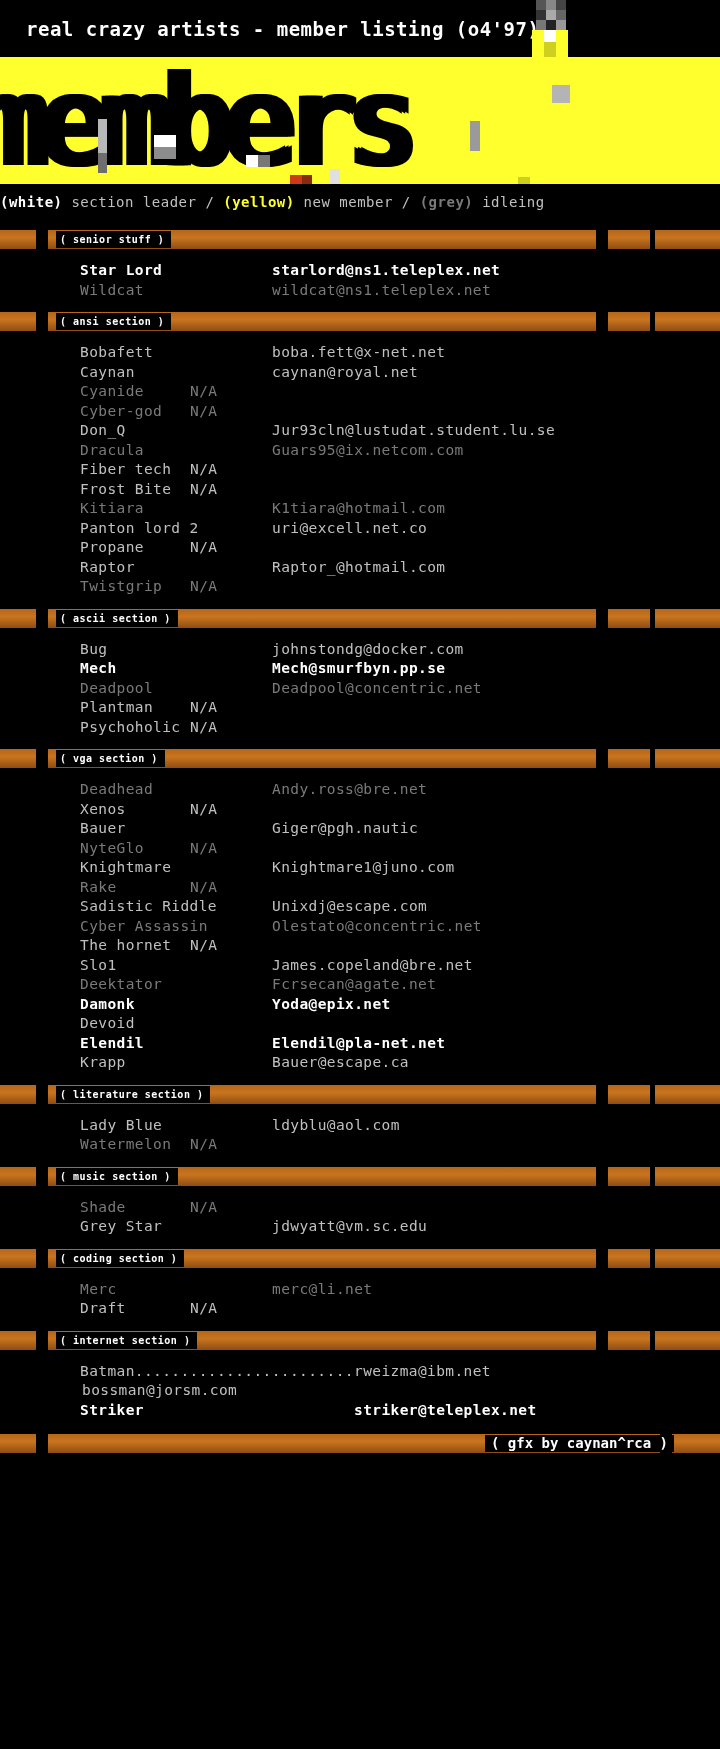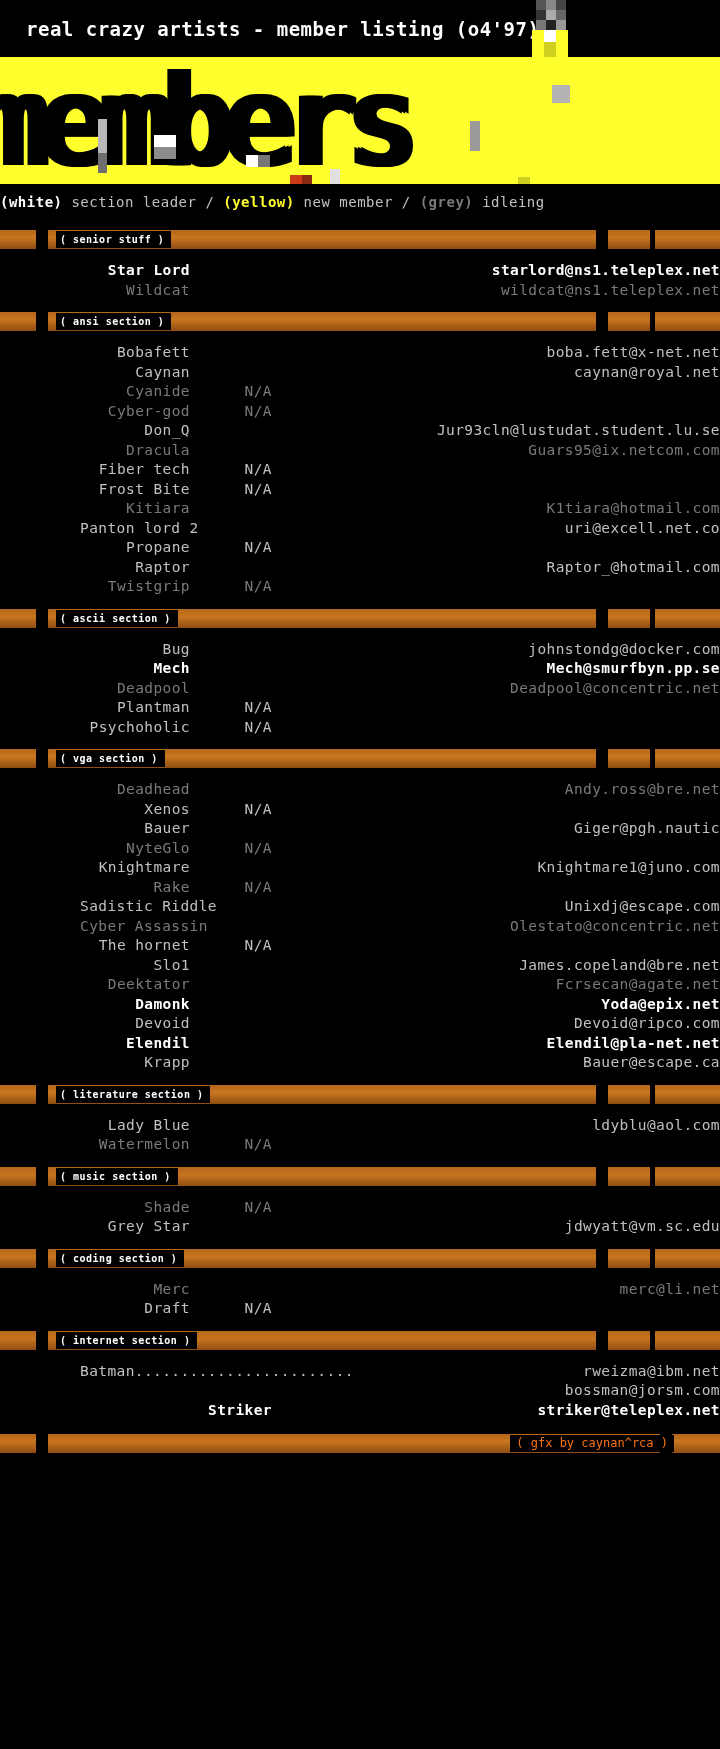--- a/index.html
+++ b/index.html
@@ -126,21 +126,20 @@
     letter-spacing: 0.5px;
     background: #000;
     padding: 0 7px 0 4px;
     line-height: 17px;
     height: 17px;
   }
 
   
   .list {
     padding: 12px 0 6px 0;
-    text-align: right;
   }
   .row {
     display: flex;
     font-size: 14.5px;
     line-height: 19.5px;
     letter-spacing: 0.4px;
     white-space: pre;
   }
   .row .nick {
     width: 190px;
@@ -173,23 +172,23 @@
     left: 0; top: 0; height: 19px; width: 720px;
     background: linear-gradient(to bottom, #b5661a 0%, #c9751f 40%, #8f4d13 100%);
   }
   .footer .notch {
     position: absolute; top: 0; height: 19px; width: 12px; background: #000;
   }
   .footer .label {
     position: absolute;
     right: 46px;
     top: 1px;
-    font-size: 12px;
-    color: #f97316;
-    font-weight: normal;
+    font-size: 14px;
+    color: #ffffff;
+    font-weight: bold;
     background: #000;
     padding: 0 6px;
     line-height: 17px;
     height: 17px;
   }
 </style>
 </head>
 <body>
 
 <div class="page">
@@ -298,21 +297,21 @@
         <div class="row"><span class="nick silver">Bauer</span><span class="na silver"></span><span class="mail silver">Giger@pgh.nautic</span></div>
         <div class="row"><span class="nick grey">NyteGlo</span><span class="na grey">N/A</span><span class="mail grey"></span></div>
         <div class="row"><span class="nick silver">Knightmare</span><span class="na silver"></span><span class="mail silver">Knightmare1@juno.com</span></div>
         <div class="row"><span class="nick grey">Rake</span><span class="na grey">N/A</span><span class="mail grey"></span></div>
         <div class="row"><span class="nick silver">Sadistic Riddle</span><span class="na silver"></span><span class="mail silver">Unixdj@escape.com</span></div>
         <div class="row"><span class="nick grey">Cyber Assassin</span><span class="na grey"></span><span class="mail grey">Olestato@concentric.net</span></div>
         <div class="row"><span class="nick silver">The hornet</span><span class="na silver">N/A</span><span class="mail silver"></span></div>
         <div class="row"><span class="nick silver">Slo1</span><span class="na silver"></span><span class="mail silver">James.copeland@bre.net</span></div>
         <div class="row"><span class="nick grey">Deektator</span><span class="na grey"></span><span class="mail grey">Fcrsecan@agate.net</span></div>
         <div class="row"><span class="nick white">Damonk</span><span class="na white"></span><span class="mail white">Yoda@epix.net</span></div>
-        <div class="row"><span class="nick silver">Devoid</span><span class="na silver"></span><span class="mail silver">Devoid@ripco.com</span></div>
+        <div class="row"><span class="nick silver">Devoid</span><span class="na silver"></span></div>
         <div class="row"><span class="nick white">Elendil</span><span class="na white"></span><span class="mail white">Elendil@pla-net.net</span></div>
         <div class="row"><span class="nick silver">Krapp</span><span class="na silver"></span><span class="mail silver">Bauer@escape.ca</span></div>
       </div>
       <div class="secbar">
         <div class="bar"></div>
         <div class="bar right"></div>
         <div class="notch" style="left:36px;"></div>
         <div class="notch" style="left:596px;"></div>
         <div class="label">( literature section )</div>
       </div>

